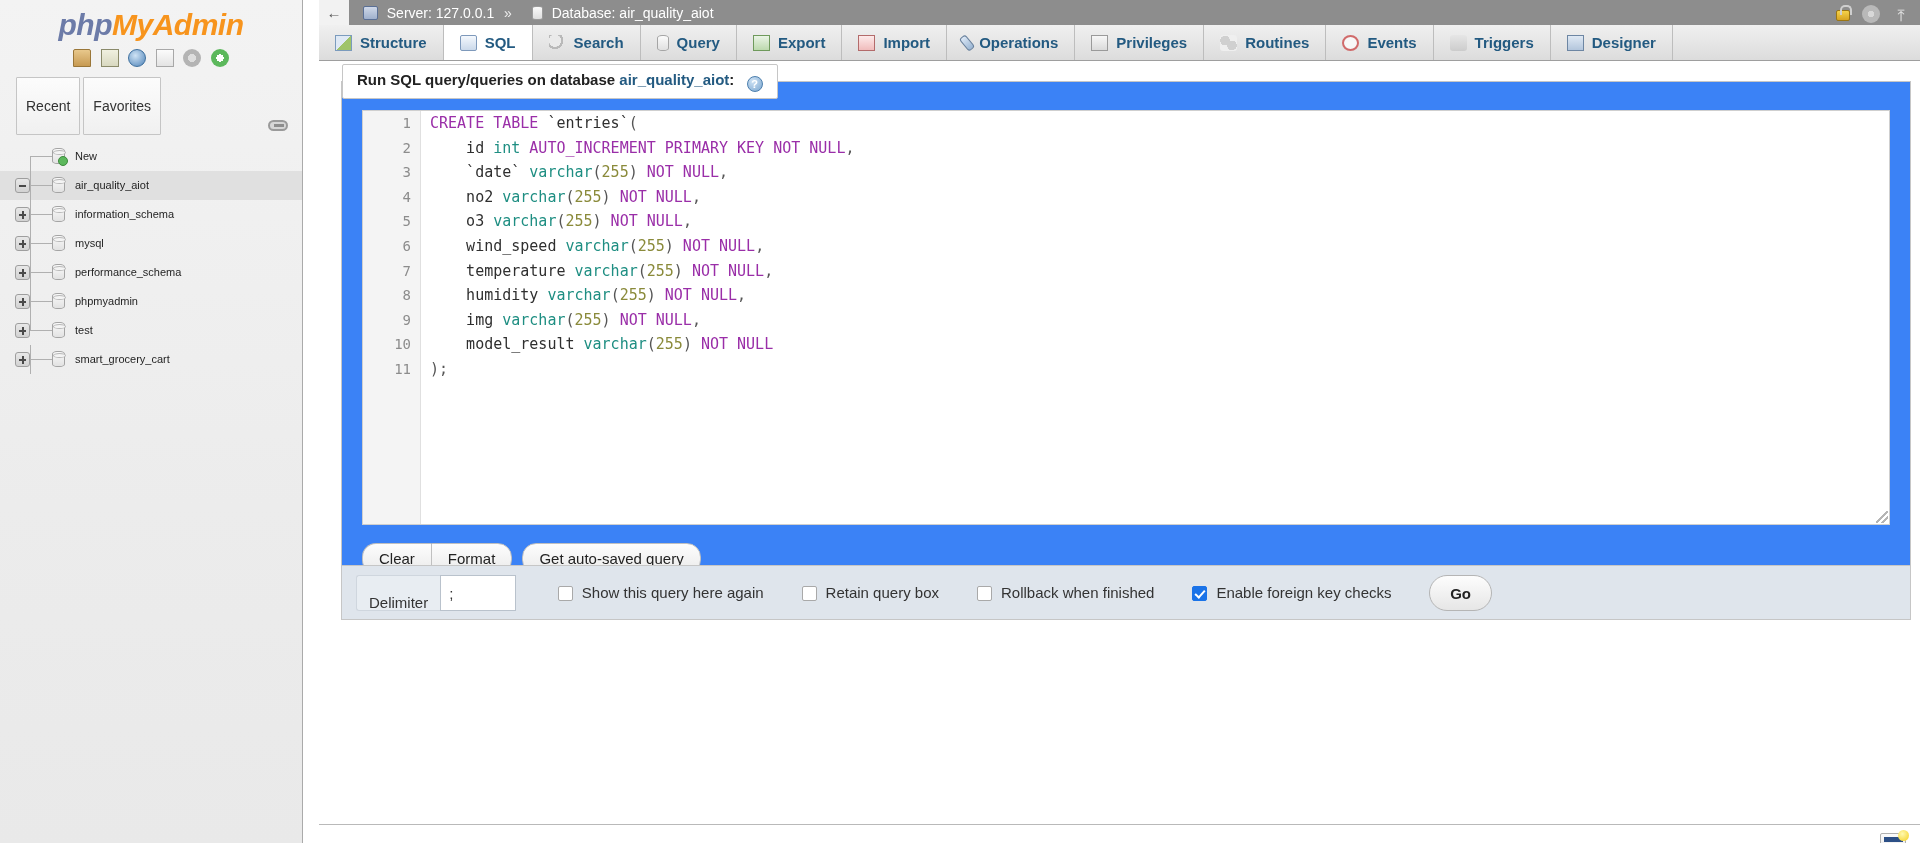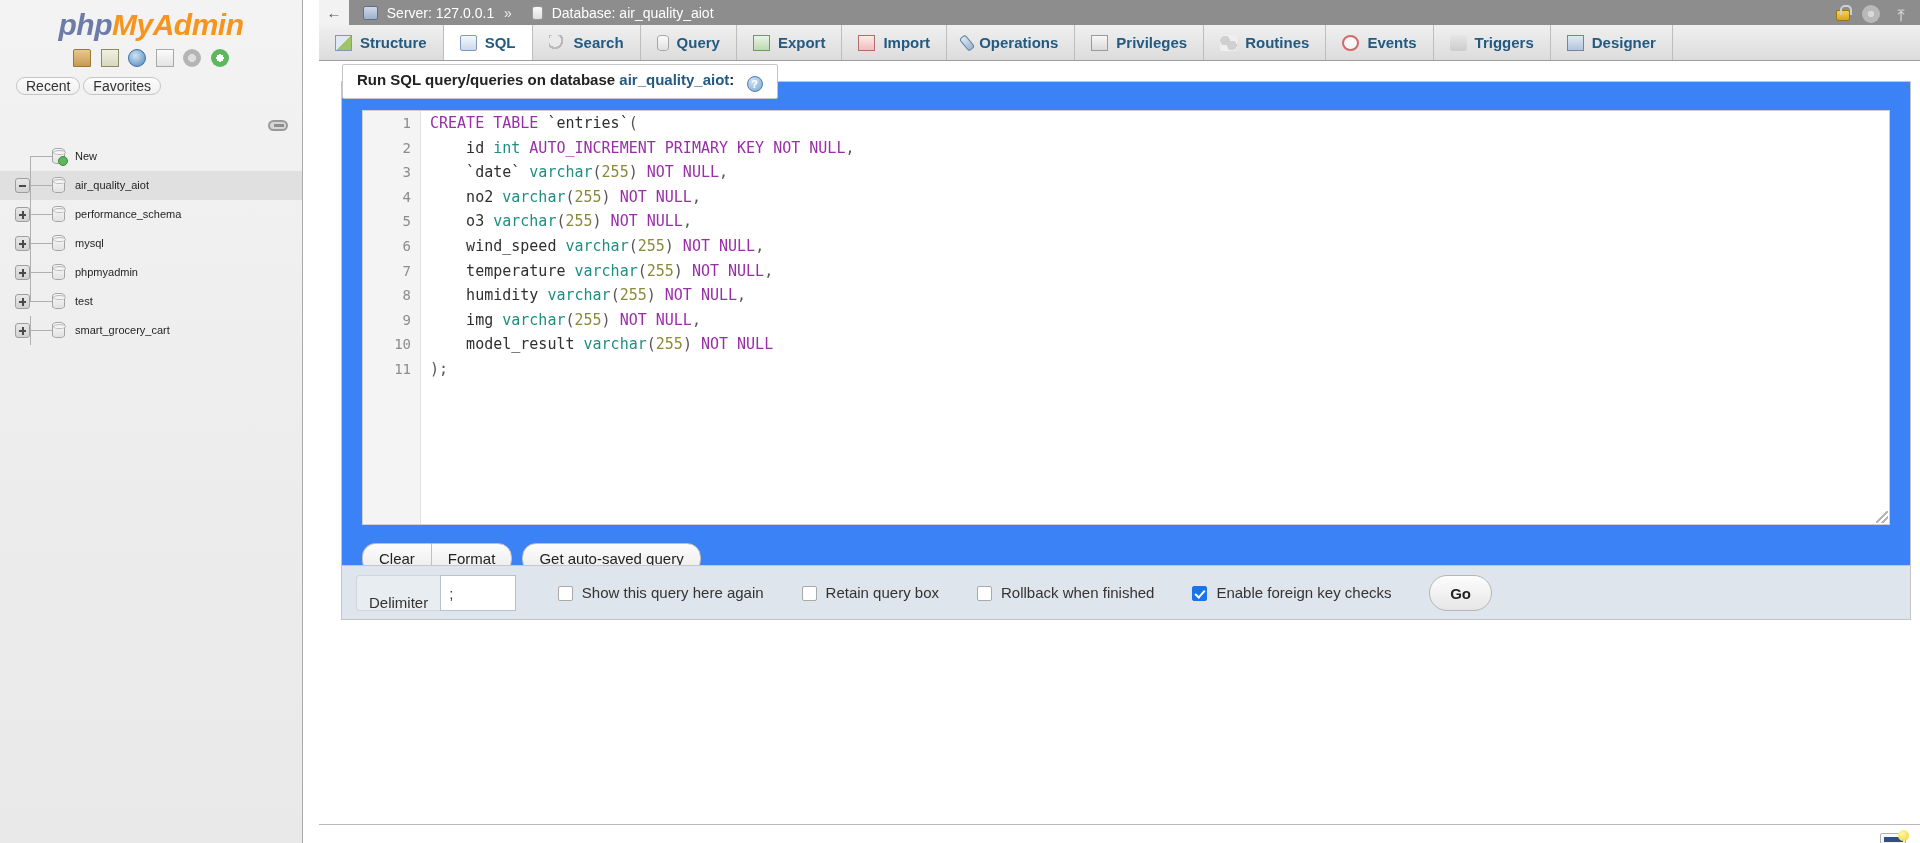--- a/index.html
+++ b/index.html
@@ -49,22 +49,22 @@
   .tabs-rf {
     margin-top: 9px;
     padding-left: 16px;
   }
   .tabs-rf button {
     font-family: "Liberation Sans", sans-serif;
     font-size: 14px;
     color: #333;
     background: linear-gradient(to bottom,#fcfcfc,#f0f0f0);
     border: 1px solid #c5c5c5;
-    border-radius: 11px;
-    padding: 0 9px;
+    border-radius: 1px;
+    padding: 20px 9px;
     margin-right: 3px;
     cursor: pointer;
   }
   #nav-collapse {
     position: absolute;
     right: 12px; top: 120px;
     width: 22px; height: 14px;
     cursor: pointer;
   }
   #nav-collapse .glyph {
@@ -533,22 +533,23 @@
     <button>Recent</button><button>Favorites</button>
   </div>
 
   <div id="nav-collapse">
     <span class="glyph"></span>
   </div>
 
   <div id="db-tree">
       <div class="tree-row first"><span class="connector"></span><span class="hline"></span><span class="dbicon newdb"></span><span class="tree-label">New</span></div>
       <div class="tree-row selected"><span class="connector"></span><span class="hline"></span><span class="toggle"></span><span class="dbicon"></span><span class="tree-label">air_quality_aiot</span></div>
+      <div class="tree-row"><span class="connector"></span><span class="hline"></span><span class="toggle plus"></span><span class="dbicon"></span><span class="tree-label">information_schema</span></div>
+      <div class="tree-row"><span class="connector"></span><span class="hline"></span><span class="toggle plus"></span><span class="dbicon"></span><span class="tree-label">mysql</span></div>
       <div class="tree-row"><span class="connector"></span><span class="hline"></span><span class="toggle plus"></span><span class="dbicon"></span><span class="tree-label">performance_schema</span></div>
-      <div class="tree-row"><span class="connector"></span><span class="hline"></span><span class="toggle plus"></span><span class="dbicon"></span><span class="tree-label">mysql</span></div>
       <div class="tree-row"><span class="connector"></span><span class="hline"></span><span class="toggle plus"></span><span class="dbicon"></span><span class="tree-label">phpmyadmin</span></div>
       <div class="tree-row last"><span class="connector"></span><span class="hline"></span><span class="toggle plus"></span><span class="dbicon"></span><span class="tree-label">test</span></div>
       <div class="tree-row"><span class="connector"></span><span class="hline"></span><span class="toggle plus"></span><span class="dbicon"></span><span class="tree-label">smart_grocery_cart</span></div>
     </div>
 </div>
 
 <div id="main">
 
   <div id="serverbar">
     <span class="backarrow">←</span>

